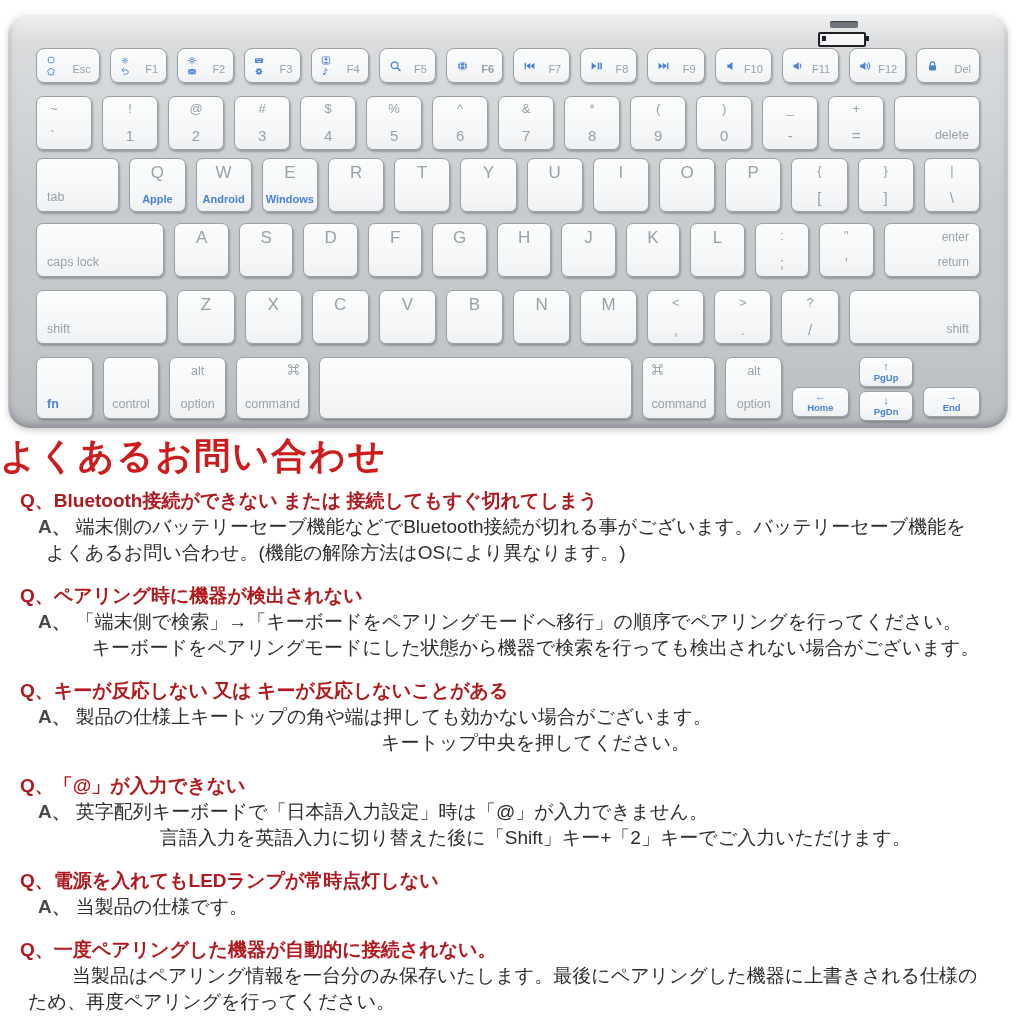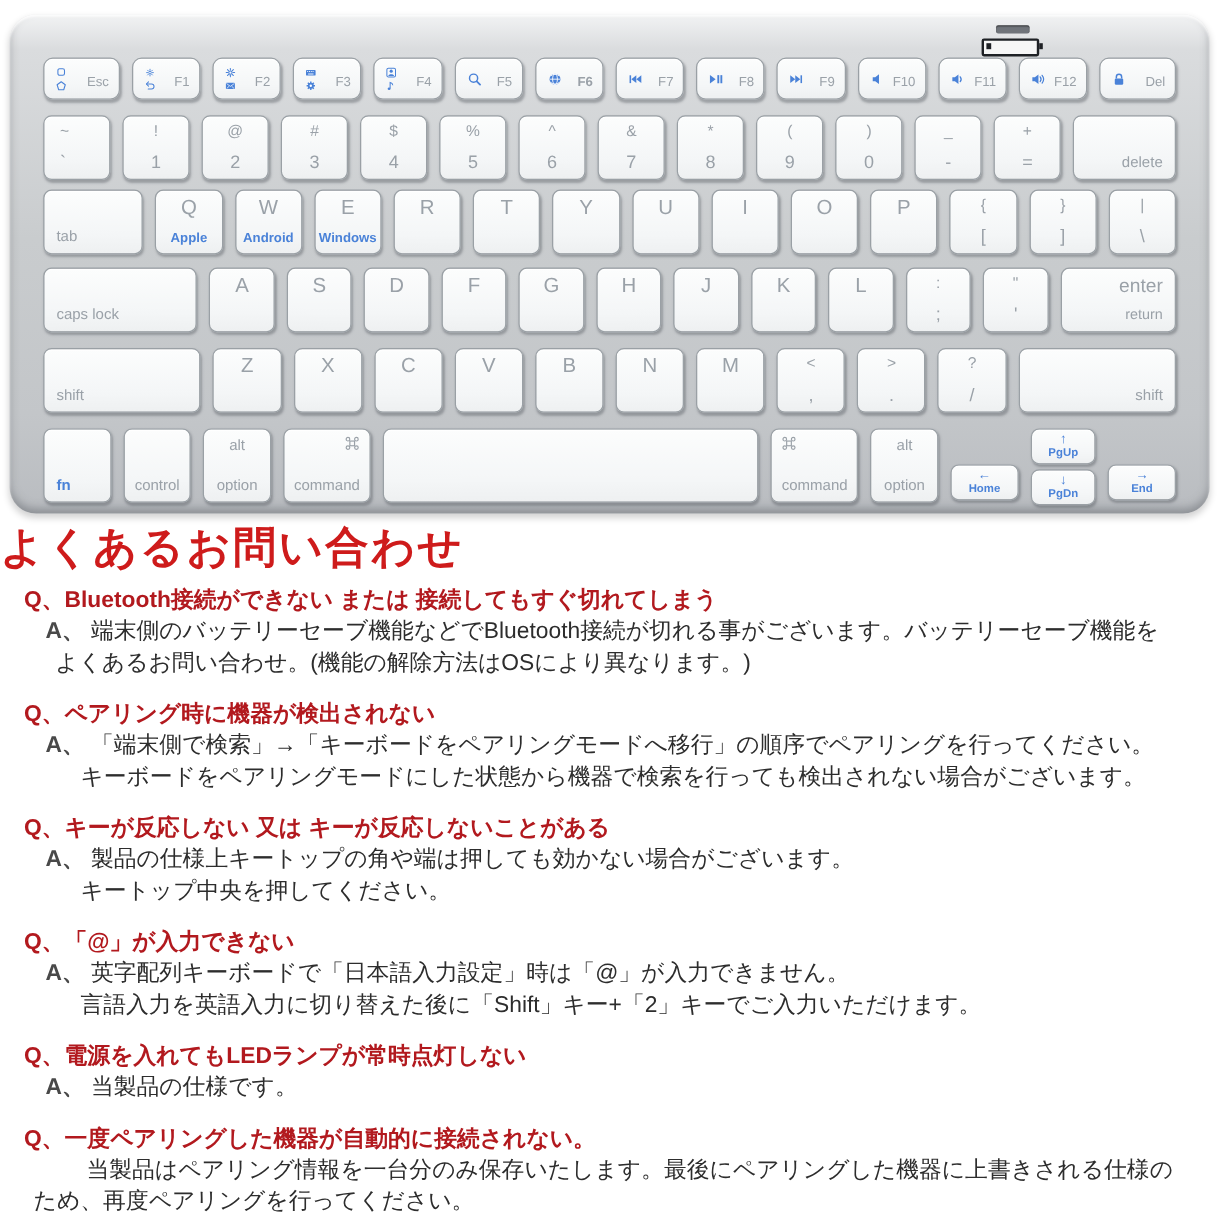--- a/index.html
+++ b/index.html
@@ -34,21 +34,21 @@
   .dual .tp{font-size:13px;} .dual .bt{font-size:15px;}
   .dual.left{align-items:flex-start;padding-left:13px;}
   .letter{position:absolute;top:5px;left:0;right:0;text-align:center;font-size:17px;line-height:1;}
   .sub{position:absolute;bottom:6px;left:0;right:0;text-align:center;color:#4a82d8;
        font-size:11px;font-weight:700;line-height:1;}
   .mod{position:absolute;font-size:12.5px;line-height:1;}
   .mod.bl{left:10px;bottom:8px;} .mod.bc{left:0;right:0;bottom:8px;text-align:center;}
   .mod.br{right:10px;bottom:8px;}
   .mod.blue{color:#4a82d8;font-weight:700;}
   .alt-top{position:absolute;top:7px;left:0;right:0;text-align:center;font-size:12.5px;line-height:1;}
-  .ent-top{position:absolute;top:7px;right:10px;font-size:16px;line-height:1;}
+  .ent-top{position:absolute;top:7px;right:10px;font-size:12px;line-height:1;}
   .ent-bot{position:absolute;bottom:8px;right:10px;font-size:12px;line-height:1;}
   .cmdsym{position:absolute;top:5px;line-height:0;}
   .cmdsym.tr{right:8px;} .cmdsym.tl{left:8px;}
   .key.half{height:28px;align-self:flex-end;flex:1 1 0;}
   .stack{display:flex;flex-direction:column;gap:4px;flex:1 1 0;min-width:0;}
   .stack .key{height:28px;flex:none;}
   .arr{display:flex;flex-direction:column;align-items:center;justify-content:center;
        height:100%;line-height:1;color:#4a82d8;}
   .arr .a{font-size:11px;} .arr .l{font-size:9.5px;font-weight:700;margin-top:1px;}
   .batt-slot{position:absolute;left:822px;top:9px;width:28px;height:7px;background:#70747a;
@@ -62,21 +62,21 @@
   .faq-title{text-align:left;font-size:36px;line-height:44px;font-weight:800;
              color:#ce1b1b;letter-spacing:2px;}
   .faq-list{margin-top:10px;padding:0 20px;}
   .qa{margin-top:17px;}
   .qa:first-child{margin-top:0;}
   .q{color:#b2191e;font-weight:700;font-size:19px;line-height:26px;}
   .a-line{font-size:19px;line-height:26px;color:#2d2d2d;display:flex;align-items:baseline;}
   .a-line .pfx{font-weight:700;color:#494949;margin-right:5px;flex:none;}
   .ml-answer-start{margin-left:18px;}
   .ml-wrap-small{margin-left:26px;}
-  .ml-wrap-align{margin-left:47px;}
+  .ml-wrap-align{margin-left:47px;justify-content:center;}
   .ml-no-prefix-start{margin-left:52px;}
   .ml-hang-wrap{margin-left:8px;}
 </style>
 </head>
 <body>
 
 <div class="kb">
   <div class="batt-slot"></div>
   <div class="batt-body"></div>
   <div class="kb-inner">

